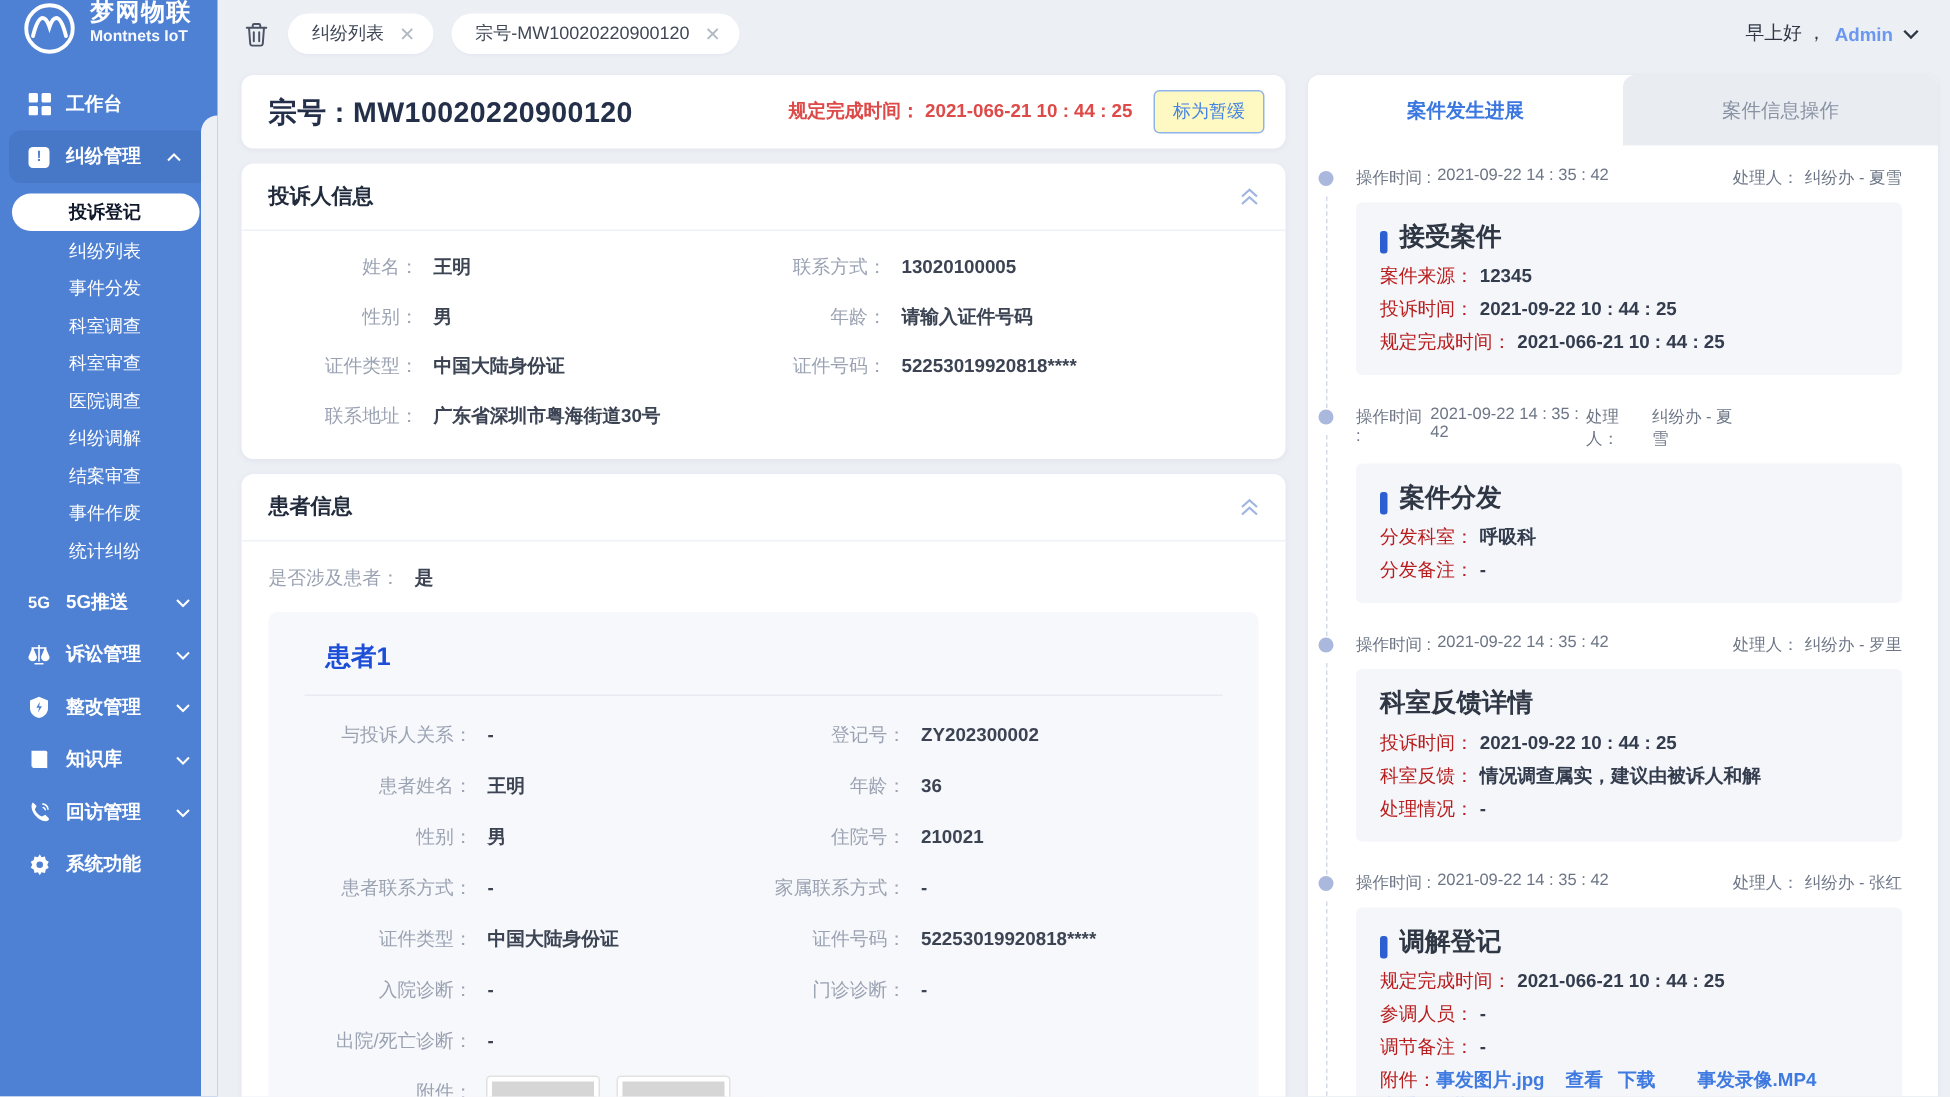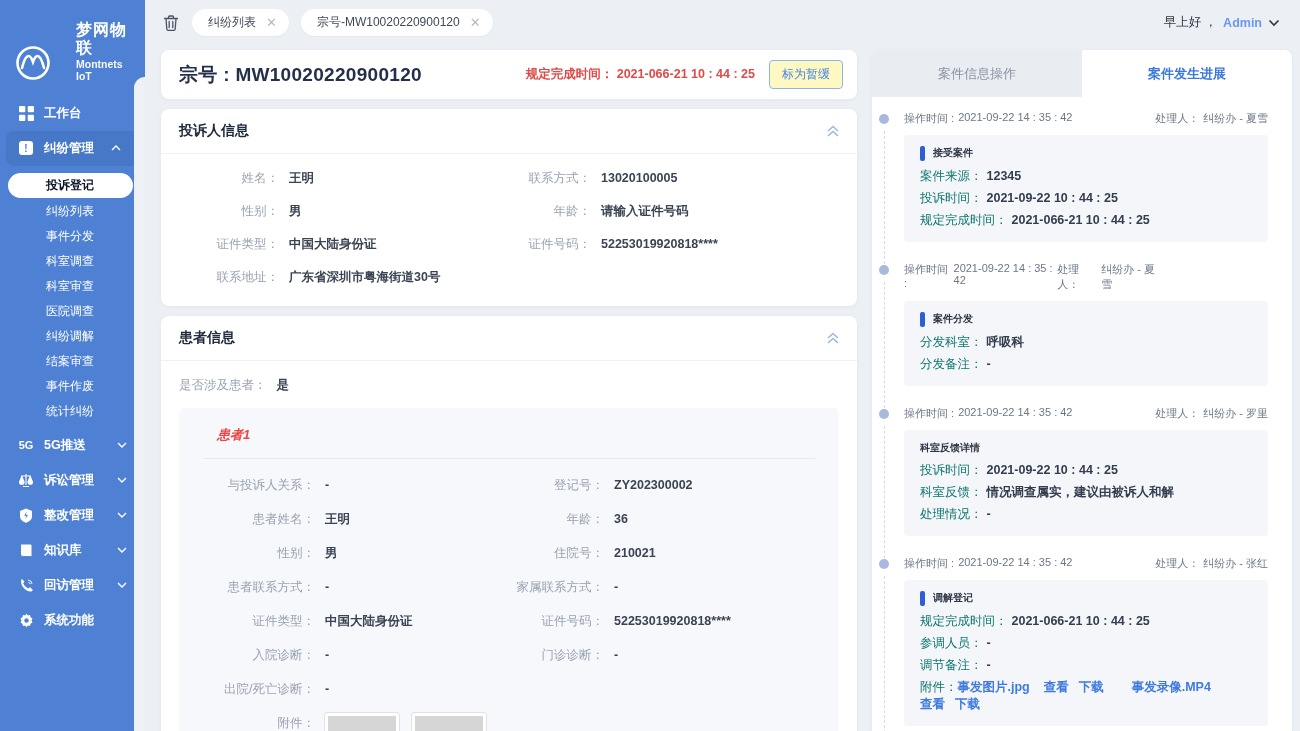--- a/index.html
+++ b/index.html
@@ -11,21 +11,21 @@
   }
   
   .sidebar {
     width:145px; flex:none; background:#4e80d4; color:#fff;
     position:relative; z-index:2; height:731px;
   }
   .corner-strip {
     position:absolute; right:0; top:77px; bottom:0; width:11px;
     background:#edf0f5; border-top-left-radius:11px;
   }
-  .logo { display:flex; align-items:flex-end; gap:24px; padding:21px 10px 14px 14px; }
+  .logo { display:flex; align-items:flex-start; gap:8px; padding:0 10px 14px 14px; }
   .logo-mark { width:38px; height:38px; flex:none; }
   .logo-title { font-size:16px; font-weight:bold; letter-spacing:1px; line-height:1.15; }
   .logo-sub { font-size:10.5px; font-weight:bold; opacity:.95; }
   .nav-item {
     display:flex; align-items:center; gap:10px;
     padding:9px 12px 9px 18px; font-size:12.5px; font-weight:bold;
     cursor:pointer; position:relative;
   }
   .nav-item .nav-icon { width:16px; height:16px; flex:none; display:flex; align-items:center; justify-content:center; }
   .nav-item .chev { margin-left:auto; margin-right:6px; }
@@ -86,21 +86,21 @@
   .frow .lbl { color:#9aa2b2; text-align:right; margin-right:10px; white-space:nowrap; }
   .frow .val { color:#3c4454; font-weight:bold; }
   .c1 .lbl { min-width:100px; }
   .c2 .lbl { min-width:82px; }
   .span1 { grid-column:1; }
   
   .involve { display:flex; line-height:21px; margin-bottom:12px; }
   .involve .lbl { color:#9aa2b2; margin-right:10px; }
   .involve .val { color:#3c4454; font-weight:bold; }
   .pt-card { background:#f7f8fb; border-radius:6px; padding:18px 24px 20px 24px; }
-  .pt-title { color:#ef4444; font-weight:bold; font-size:13px; padding-left:14px;font-style:italic; }
+  .pt-title { color:#1d4ed8; font-weight:bold; font-size:17px; padding-left:14px; }
   .pt-div { height:1px; background:#e7eaf1; margin:14px 0 16px 0; }
   .pgrid { display:grid; grid-template-columns:1fr 1fr; row-gap:13px; }
   .p1 .lbl { min-width:112px; }
   .p2 .lbl { min-width:95px; }
   .attach-row { display:flex; margin-top:13px; }
   .attach-row .lbl { color:#9aa2b2; min-width:112px; text-align:right; margin-right:10px; line-height:21px; }
   .thumbs { display:flex; gap:13px; }
   .thumb {
     width:74px; height:46px; background:#d6d6d6; border:3px solid #fff;
     outline:1px solid #e2e2e2; border-radius:2px; cursor:pointer;
@@ -125,25 +125,25 @@
   }
   .tl-dot {
     position:absolute; left:-1px; top:3px; width:10px; height:10px;
     border-radius:50%; background:#a9b8dc;
   }
   .tl-meta { display:flex; font-size:11px; color:#6d7687; margin-bottom:9px; }
   .tl-meta .t-l { display:flex; gap:4px; }
   .tl-meta .t-r { margin-left:auto; display:flex; gap:4px; }
   .tl-meta.offset .t-r { margin-right:108px; }
   .tl-card { background:#f4f6fa; border-radius:4px; padding:11px 16px 13px 16px; }
-  .tl-card-title { display:flex; align-items:flex-start; gap:8px; font-size:10px; font-weight:bold; color:#2f3744; margin-bottom:7px; }
+  .tl-card-title { display:flex; align-items:flex-end; gap:8px; font-size:17px; font-weight:bold; color:#2f3744; margin-bottom:7px; }
   .tl-card-title .bar { width:5px; height:15px; border-radius:2px; background:#2d5fd3; }
   .tl-card-title.no-bar { font-weight:bold; }
   .tl-ln { display:flex; gap:4px; line-height:17px; margin-top:5px; font-size:12.5px; }
-  .tl-ln .lbl { color:#0f766e; white-space:nowrap; }
+  .tl-ln .lbl { color:#b91c1c; white-space:nowrap; }
   .tl-ln .val { color:#343d4e; font-weight:bold; }
   .tl-attach { gap:0; flex-wrap:wrap; align-items:center; }
   .tl-attach .file { color:#3f7ae0; font-weight:bold; cursor:pointer; margin-right:14px; }
   .tl-attach .op { color:#3f7ae0; font-weight:bold; cursor:pointer; margin-right:10px; }
   .tl-attach .file.f2 { margin-left:18px; }
   a { text-decoration:none; }
   svg { display:block; }
 </style>
 </head>
 <body>
@@ -432,22 +432,22 @@
               </div>
             </div>
           </div>
         </div>
       </div>
 
     </div>
 
     <div class="right-panel">
       <div class="rp-tabs">
+        <div class="rp-tab active">案件发生进展</div>
         <div class="rp-tab inactive">案件信息操作</div>
-        <div class="rp-tab active">案件发生进展</div>
       </div>
       <div class="rp-body">
 
         <div class="tl-entry">
           <span class="tl-line-conn"></span>
           <span class="tl-dot"></span>
           <div class="tl-meta">
             <span class="t-l">
                 <span>操作时间 :</span>
                 <span>2021-09-22 14 : 35 : 42</span>

